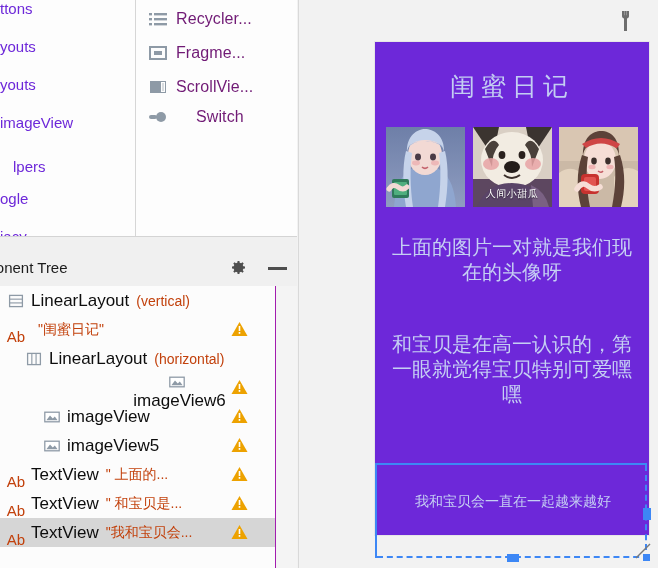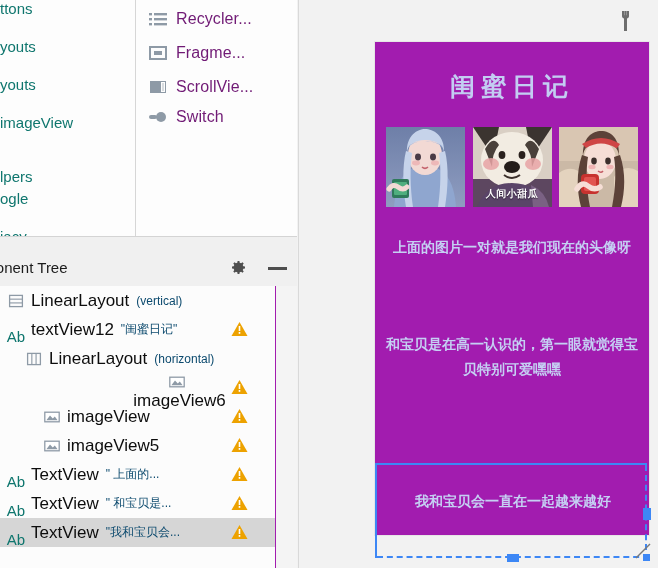--- a/index.html
+++ b/index.html
@@ -15,21 +15,21 @@
   .palette{
     position:absolute;left:0;top:0;width:297px;height:237px;
     background:#fdfdfd;overflow:hidden;
   }
   .pal-cats{
     position:absolute;left:0;top:0;width:122px;height:237px;
     background:#fdfdfd;
   }
   .pal-cat{
     position:absolute;left:0;height:18px;line-height:18px;
-    font-size:15px;color:#0f766e;white-space:nowrap;
+    font-size:15px;color:#6d28d9;white-space:nowrap;
     padding-left:0;
   }
   .pal-scroll-track{
     position:absolute;left:122px;top:0;width:13px;height:237px;
     background:#fdfdfd;border-right:1px solid #d6d6d6;
   }
   .pal-scroll-thumb{
     position:absolute;left:123px;top:2px;width:10px;height:222px;
     background:#e2e2e2;border:1px solid #d2d2d2;border-radius:1px;
   }
@@ -76,34 +76,34 @@
   }
   .ctree-gutter{
     position:absolute;left:276px;top:37px;width:21px;bottom:0;background:#f4f4f4;
   }
   .trow{
     position:absolute;left:0;width:275px;height:29px;display:flex;align-items:center;
     white-space:nowrap;
   }
   .trow.sel{background:#d6d6d6;}
   .t-ico{width:20px;height:18px;margin-right:5px;flex:0 0 auto;display:flex;align-items:center;justify-content:center;}
-  .t-ab{font-size:15px;color:#0f766e;font-weight:400;line-height:1;margin-top:13px;}
+  .t-ab{font-size:15px;color:#c2410c;font-weight:400;line-height:1;margin-top:13px;}
   .t-name{font-size:17px;color:#0d0d0d;}
-  .t-extra{font-size:12px;color:#0c4a6e;margin-left:7px;}
+  .t-extra{font-size:14px;color:#c2410c;margin-left:7px;}
   .t-warn{position:absolute;left:231px;top:6px;width:17px;height:16px;}
 
   
   .canvas{
     position:absolute;left:298px;top:0;width:360px;height:568px;
     background:#f2f2f2;border-left:1px solid #d9d9d9;
   }
   .wrench{position:absolute;left:318px;top:10px;width:17px;height:22px;cursor:pointer;}
   .device{
     position:absolute;left:76px;top:42px;width:274px;height:493px;
-    background:#a21caf;box-shadow:0 0 0 1px #e6e6e6;font-weight:bold;
+    background:#6d28d9;box-shadow:0 0 0 1px #e6e6e6;
   }
   .dev-title{
     position:absolute;left:0;top:28px;width:274px;text-align:center;
     font-size:25px;color:#c3cdf2;letter-spacing:6px;
     font-family:"DejaVu Sans","Liberation Sans",sans-serif;
   }
   .dev-imgrow{
     position:absolute;left:11px;top:85px;width:252px;height:80px;
     display:flex;justify-content:space-between;
   }
@@ -111,21 +111,21 @@
 
   .tt-cap{
     position:absolute;left:0;bottom:6px;width:100%;text-align:center;
     color:#ffffff;font-size:10px;letter-spacing:.5px;
     font-family:"DejaVu Sans","Liberation Sans",sans-serif;
     text-shadow:0 1px 1px rgba(0,0,0,.55);
   }
 
   .dev-p{
     position:absolute;left:8px;width:258px;text-align:center;
-    font-size:14px;line-height:25px;color:#c5cff3;
+    font-size:20px;line-height:25px;color:#c5cff3;
     font-family:"DejaVu Sans","Liberation Sans",sans-serif;
   }
   .dev-p.p1{top:193px;}
   .dev-p.p2{top:290px;}
 
   .sel-box{
     position:absolute;left:0;top:421px;width:272px;height:95px;
     border-top:2px solid #3d87f5;border-left:2px solid #3d87f5;
     box-sizing:border-box;
   }
@@ -147,21 +147,21 @@
 <body>
 
 <div id="root">
 
   <div class="palette">
     <div class="pal-cats" id="pal-cats">
         <div class="pal-cat" style="top: 0px;">ttons</div>
         <div class="pal-cat" style="top: 38px;">youts</div>
         <div class="pal-cat" style="top: 76px;">youts</div>
         <div class="pal-cat" style="top: 114px;">imageView</div>
-        <div class="pal-cat" style="top: 168px;">lpers</div>
+        <div class="pal-cat" style="top: 158px; margin-left: 13px;">lpers</div>
         <div class="pal-cat" style="top: 190px;">ogle</div>
         <div class="pal-cat" style="top: 228px;">jacy</div>
       </div>
 
     <div class="pal-scroll-track">
       <div class="pal-scroll-thumb"></div>
     </div>
 
     <div class="pal-items" id="pal-items">
         <div class="pal-item" style="top: 6px;">
@@ -189,21 +189,21 @@
         <div class="pal-item" style="top: 74px; text-align: right;">
           <span class="pi-ico">
             <svg width="20" height="20" viewBox="0 0 20 20">
               <rect x="2" y="4" width="16" height="12" fill="#8e9aa6"></rect>
               <rect x="13" y="5" width="4" height="10" fill="#fdfdfd"></rect>
               <rect x="14" y="6" width="2" height="8" fill="#8e9aa6" opacity=".35"></rect>
             </svg>
           </span>
           <span class="pi-lab">ScrollVie...</span>
         </div>
-        <div class="pal-item" style="top: 104px;">
+        <div class="pal-item" style="top: 104px; gap: 20px;">
           <span class="pi-ico">
             <svg width="20" height="20" viewBox="0 0 20 20">
               <rect x="1" y="8" width="8" height="4" rx="2" fill="#8e9aa6"></rect>
               <circle cx="13" cy="10" r="5" fill="#8e9aa6"></circle>
             </svg>
           </span>
           <span class="pi-lab">Switch</span>
         </div>
       </div>
   </div>
@@ -230,21 +230,20 @@
               <line x1="2" y1="12.4" x2="18" y2="12.4" stroke="#8e9aa6" stroke-width="1.4"></line>
             </svg>
           </span>
           <span class="t-name">LinearLayout</span>
           <span class="t-extra">(vertical)</span>
         </div>
         <div class="trow" style="top: 29px; padding-left: 6px;">
           <span class="t-ico">
             <span class="t-ab">Ab</span>
           </span>
-          <span class="t-name">textView12</span>
           <span class="t-extra">"闺蜜日记"</span>
           <span class="t-warn"><svg width="17" height="16" viewBox="0 0 17 16">
               <path d="M8.5 1 L16.5 15 L0.5 15 Z" fill="#eda200"></path>
               <rect x="7.7" y="5" width="1.6" height="5" fill="#ffffff"></rect>
               <rect x="7.7" y="11" width="1.6" height="1.8" fill="#ffffff"></rect>
             </svg></span>
         </div>
         <div class="trow" style="top: 58px; padding-left: 24px;">
           <span class="t-ico">
             <svg width="18" height="16" viewBox="0 0 20 20">

